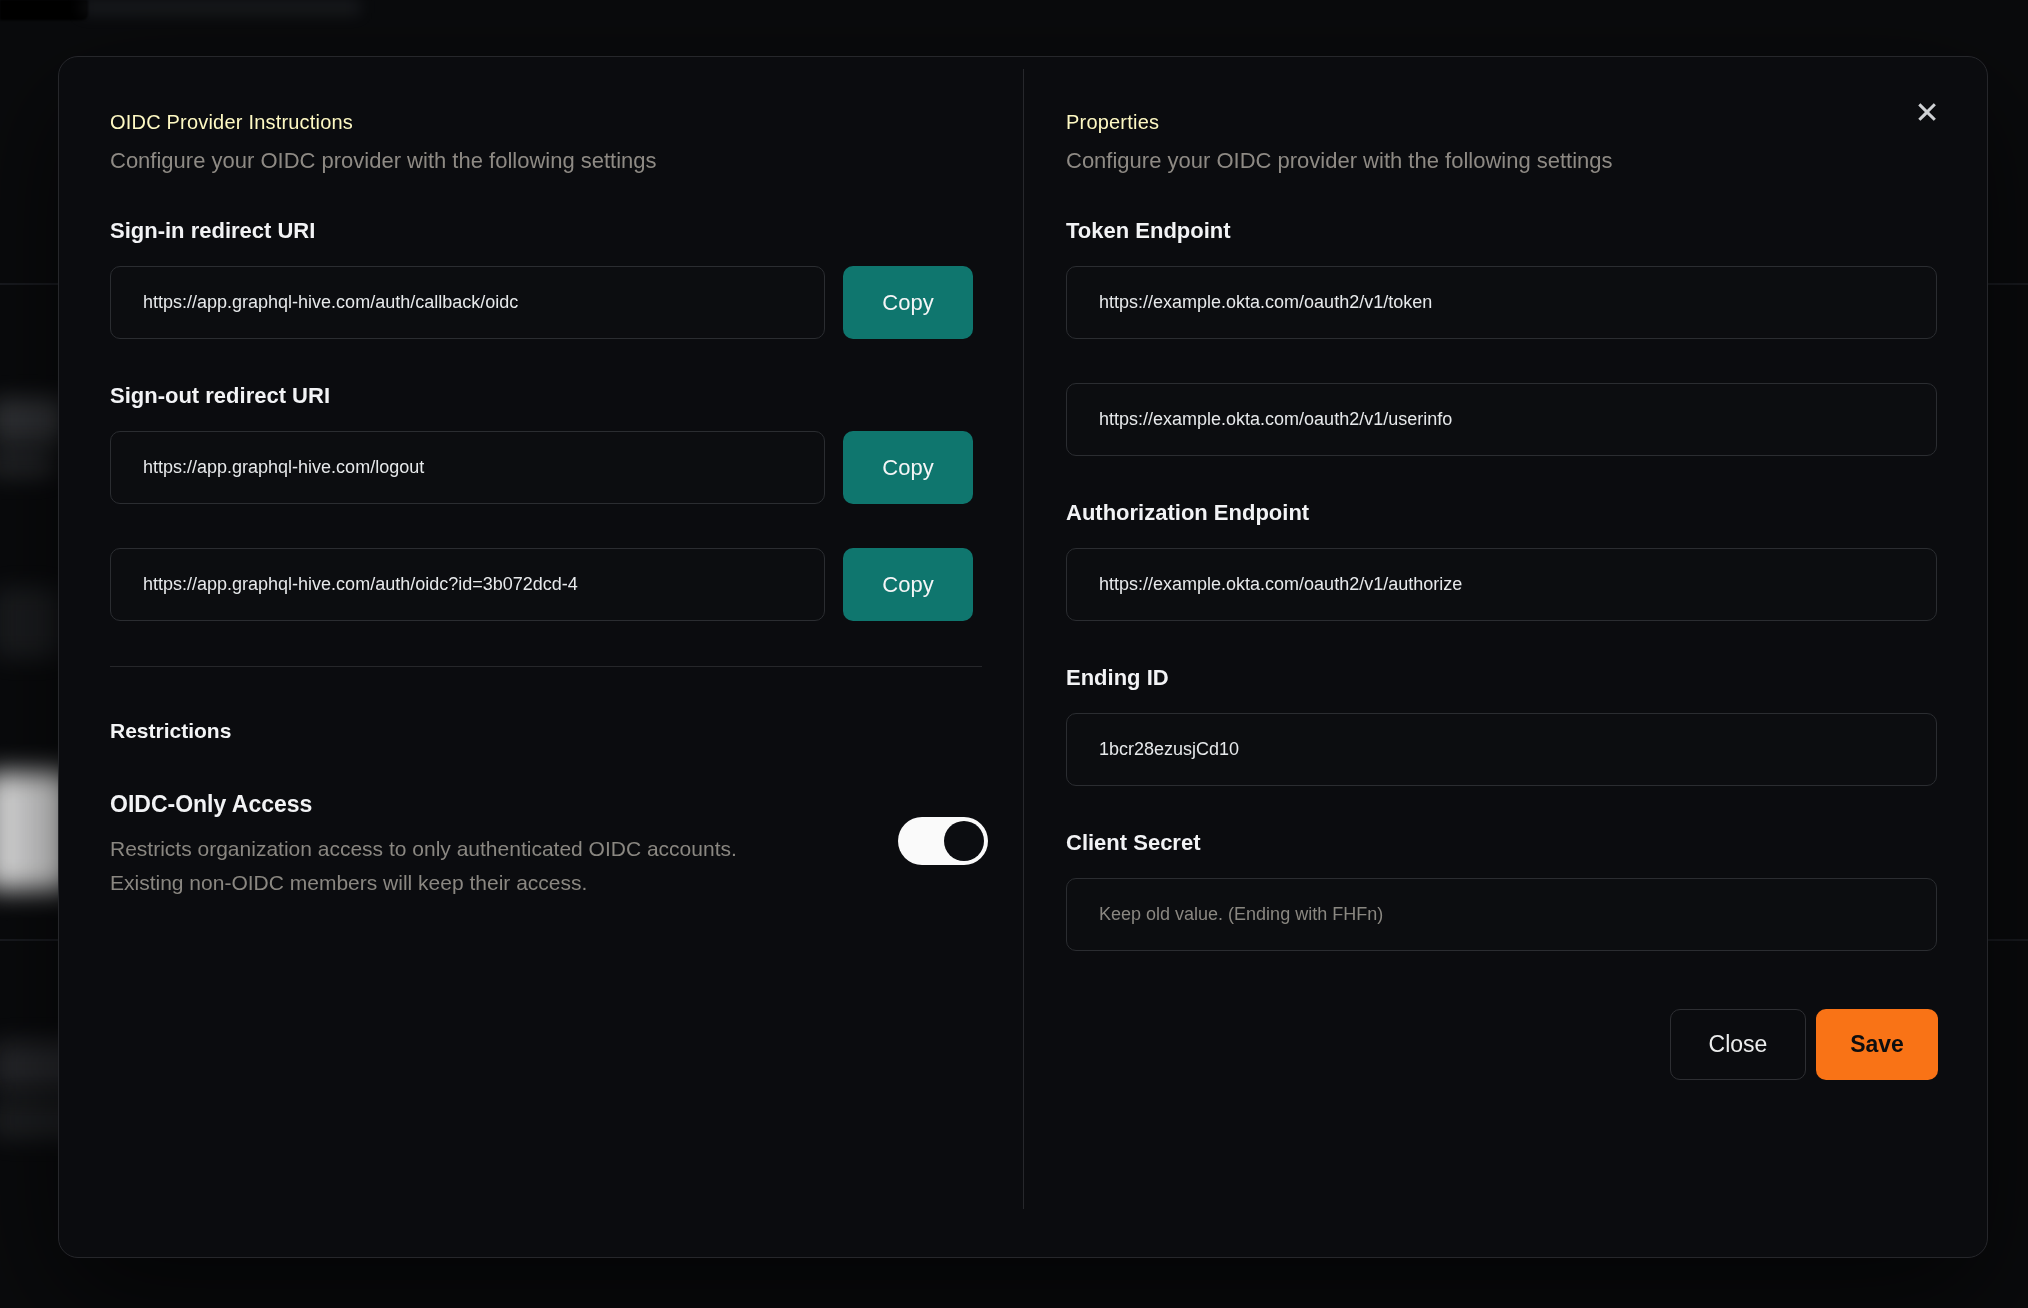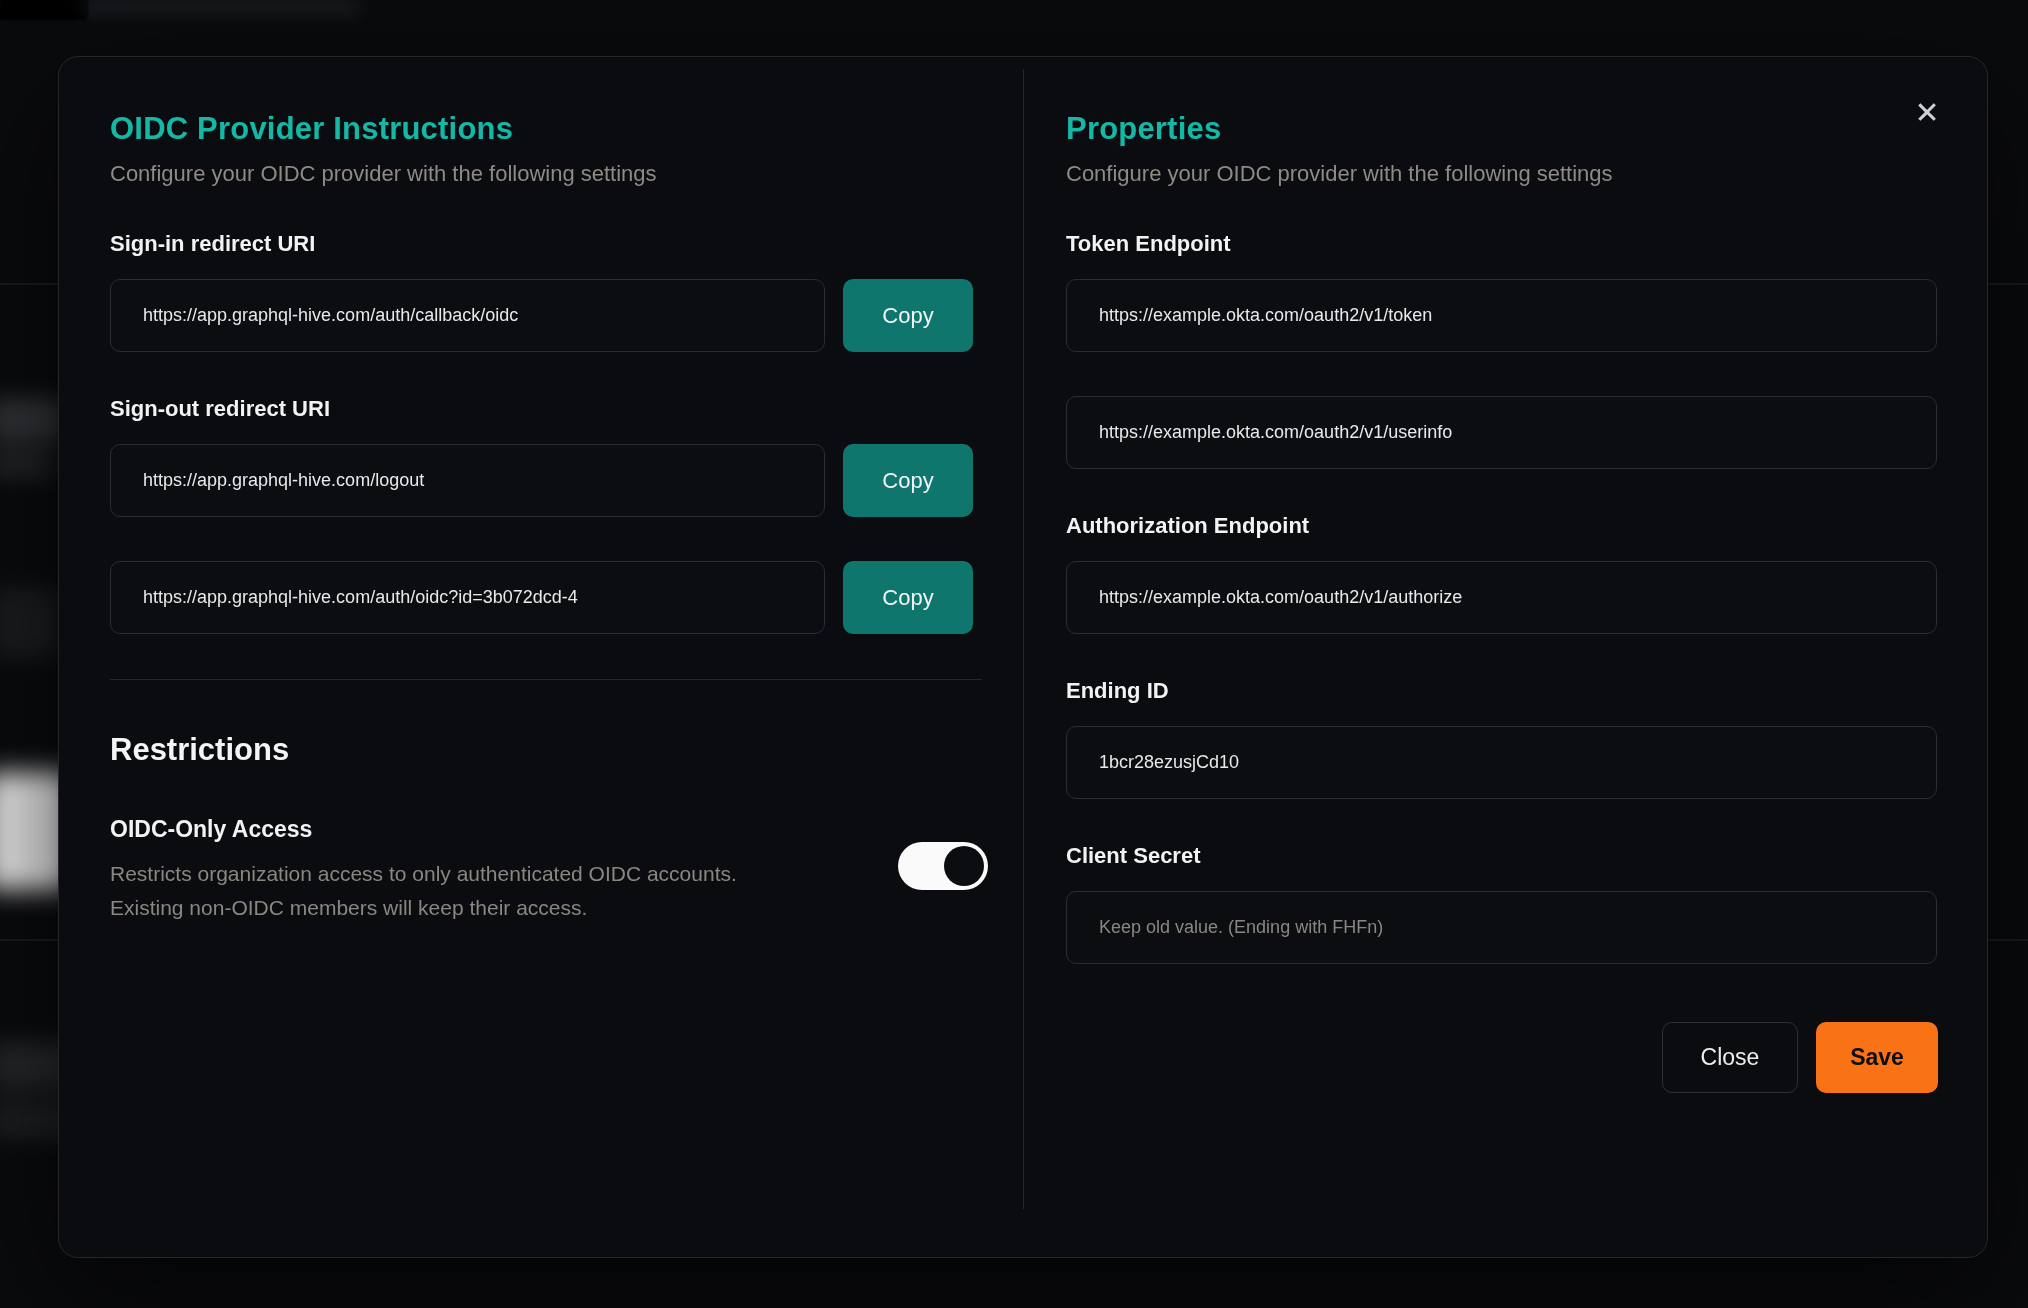--- a/index.html
+++ b/index.html
@@ -45,21 +45,21 @@
 
   .close-x {
     position: absolute; top: 34px; right: 38px;
     width: 44px; height: 44px;
     display: flex; align-items: center; justify-content: center;
     color: #cfd1d4; font-size: 30px; line-height: 1;
     cursor: pointer; background: none; border: none;
     font-family: "DejaVu Sans", sans-serif;
   }
 
-  .pane-title { color: #14b8a6; font-size: 31px; font-weight: 700; letter-spacing: 0.2px; }
+  .pane-title { color: #fef9c3; font-size: 20px; font-weight: 400; letter-spacing: 0.2px; }
   .pane-subtitle { margin-top: 14px; color: #8e8a84; font-size: 22px; font-weight: 400; }
 
   .field-group { margin-top: 44px; }
   .field-label { color: #f2f3f5; font-size: 22px; font-weight: 700; margin-bottom: 22px; }
   .field-row { display: flex; align-items: stretch; gap: 18px; }
 
   .text-input {
     flex: 1; min-width: 0; height: 73px;
     background: #0c0d10;
     border: 1px solid #2b2d31;
@@ -75,41 +75,41 @@
   .copy-btn {
     width: 130px; height: 73px; flex: 0 0 130px;
     background: #0f766e; border: none; border-radius: 10px;
     color: #f4f5f6; font-size: 22px; font-weight: 400;
     cursor: pointer;
     font-family: "Liberation Sans", "DejaVu Sans", sans-serif;
   }
 
   .h-divider { margin-top: 45px; height: 1px; background: #26272a; width: 872px; }
 
-  .restrictions-title { margin-top: 52px; color: #f4f5f6; font-size: 31px; font-weight: 700; }
+  .restrictions-title { margin-top: 52px; color: #f4f5f6; font-size: 21px; font-weight: 700; }
   .restriction-row { margin-top: 48px; display: flex; align-items: flex-start; width: 878px; gap: 12px; }
   .restriction-text { flex: 1; }
   .restriction-label { color: #f2f3f5; font-size: 23px; font-weight: 700; }
   .restriction-desc { margin-top: 14px; color: #8a8781; font-size: 21px; line-height: 1.6; }
 
   .toggle {
     position: relative; flex: 0 0 90px;
     width: 90px; height: 48px; margin-top: 26px;
     background: #fafafa; border-radius: 24px;
     border: none; cursor: pointer;
   }
   .toggle .thumb {
     position: absolute; top: 4px; right: 4px;
     width: 40px; height: 40px; border-radius: 50%;
     background: #0c0d11;
   }
 
   .actions-row {
     margin-top: 58px;
-    display: flex; justify-content: flex-end; gap: 18px;
+    display: flex; justify-content: flex-end; gap: 10px;
     width: 872px;
   }
   .btn {
     height: 71px; border-radius: 10px; font-size: 23px; cursor: pointer;
     font-family: "Liberation Sans", "DejaVu Sans", sans-serif;
   }
   .btn-close {
     width: 136px;
     background: transparent; border: 1px solid #2e2f33; color: #eceded; font-weight: 400;
   }

